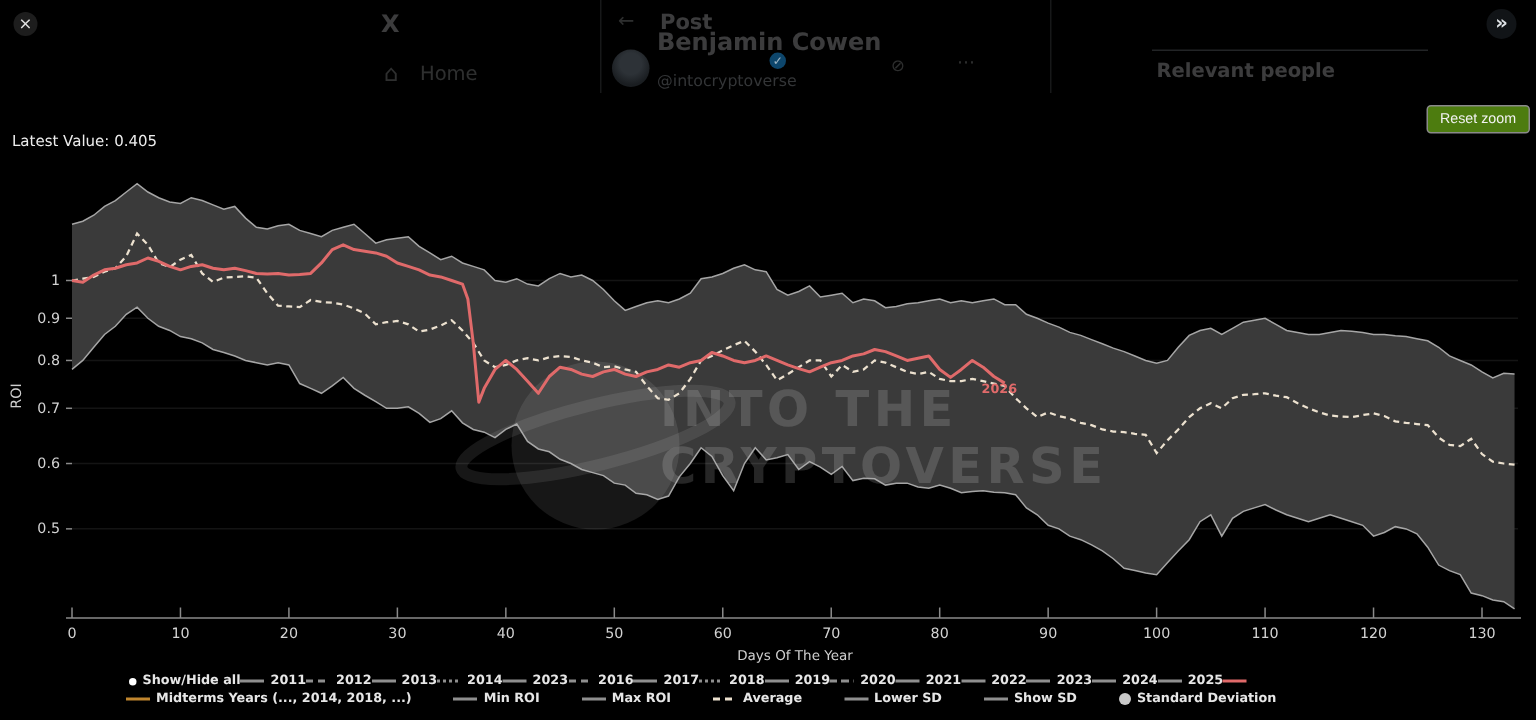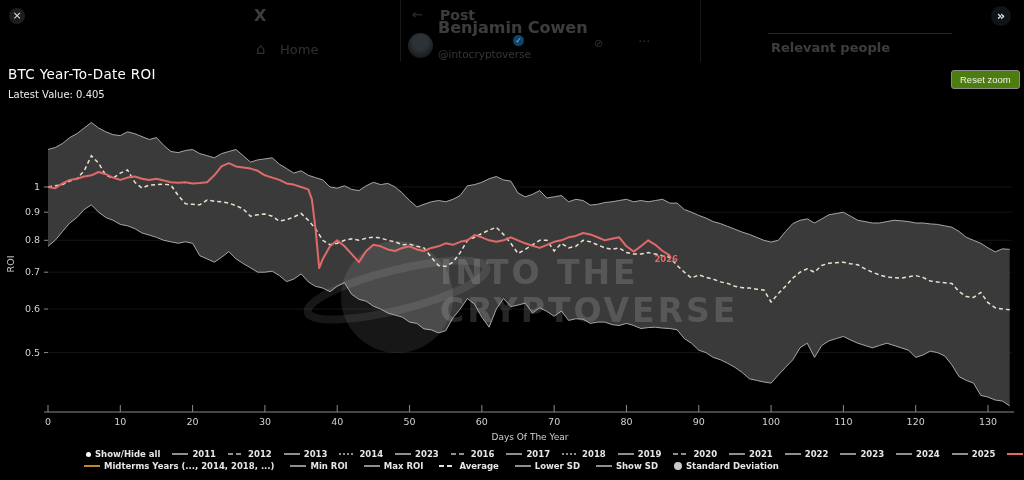--- a/index.html
+++ b/index.html
@@ -37,22 +37,22 @@
   .expand-btn{position:absolute;left:991px;top:6px;width:20px;height:20px;border-radius:50%;background:#111417;
               color:#dfe3e6;font-size:13px;line-height:19px;text-align:center;font-weight:bold;cursor:pointer;}
   
   .chart-title{position:absolute;left:8px;top:66px;font-size:13.5px;color:#fff;font-weight:500;letter-spacing:.3px;}
   .chart-sub{position:absolute;left:8px;top:89px;font-size:10px;color:#ececec;}
   .reset-zoom{position:absolute;left:951px;top:70px;padding:3px 8px;font-size:9.5px;color:#f2f2f2;
               background:#4d7c0f;border:1px solid #8a8a8a;border-radius:3px;cursor:pointer;}
   #chart-svg{position:absolute;left:0;top:0;}
   
   .legend-row{position:absolute;left:0;width:1024px;display:flex;align-items:center;box-sizing:border-box;}
-  #legend-row-1{top:449px;padding-left:86px;gap:12px;}
-  #legend-row-2{top:461px;padding-left:84px;gap:16px;}
+  #legend-row-1{top:449px;padding-left:86px;}
+  #legend-row-2{top:461px;padding-left:84px;gap:28px;}
   .legend-item{display:flex;align-items:center;gap:4px;font-size:8.5px;font-weight:bold;color:#e6e6e6;
                white-space:nowrap;cursor:pointer;}
   .mk{flex:none;}
 </style>
 </head>
 <body>
 
 <div id="stage">
 
   <div class="vline" style="left:400px"></div>
@@ -69,21 +69,20 @@
   <div class="author dim-bold">Benjamin Cowen</div>
   <div class="verified">✓</div>
   <div class="handle">@intocryptoverse</div>
   <div class="block-ico dim">⊘</div>
   <div class="more-ico dim">⋯</div>
 
   <div class="rp-card-top"></div>
   <div class="rp-hdr dim-bold">Relevant people</div>
   <div class="expand-btn">»</div>
 
-  <div class="chart-title">BTC Year-To-Date ROI</div>
   <div class="chart-sub">Latest Value: 0.405</div>
   <button class="reset-zoom">Reset zoom</button>
 
   <svg id="chart-svg" width="1024" height="480" viewBox="0 0 1024 480">
       <line x1="48" y1="187" x2="1012" y2="187" stroke="rgba(255,255,255,0.08)"></line>
       <line x1="44" y1="187" x2="48" y2="187" stroke="#8a8a8a"></line>
       <text x="40" y="190" fill="#d2d2d2" font-size="9.5" text-anchor="end">1</text>
       <line x1="48" y1="212.1666198083713" x2="1012" y2="212.1666198083713" stroke="rgba(255,255,255,0.08)"></line>
       <line x1="44" y1="212.1666198083713" x2="48" y2="212.1666198083713" stroke="#8a8a8a"></line>
       <text x="40" y="215.1666198083713" fill="#d2d2d2" font-size="9.5" text-anchor="end">0.9</text>

